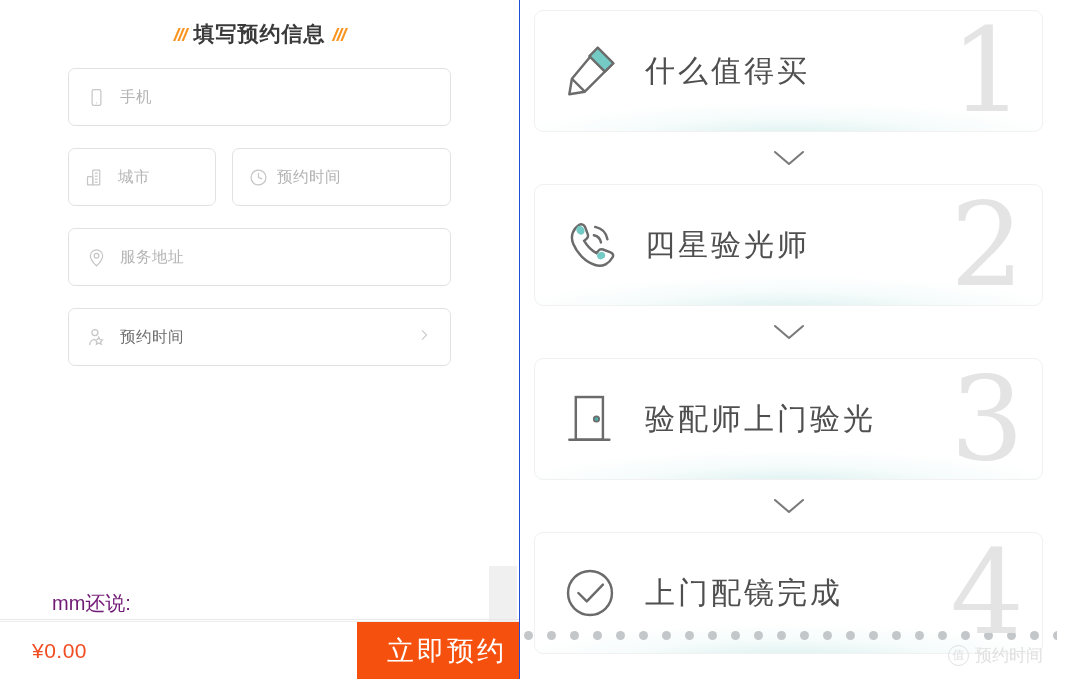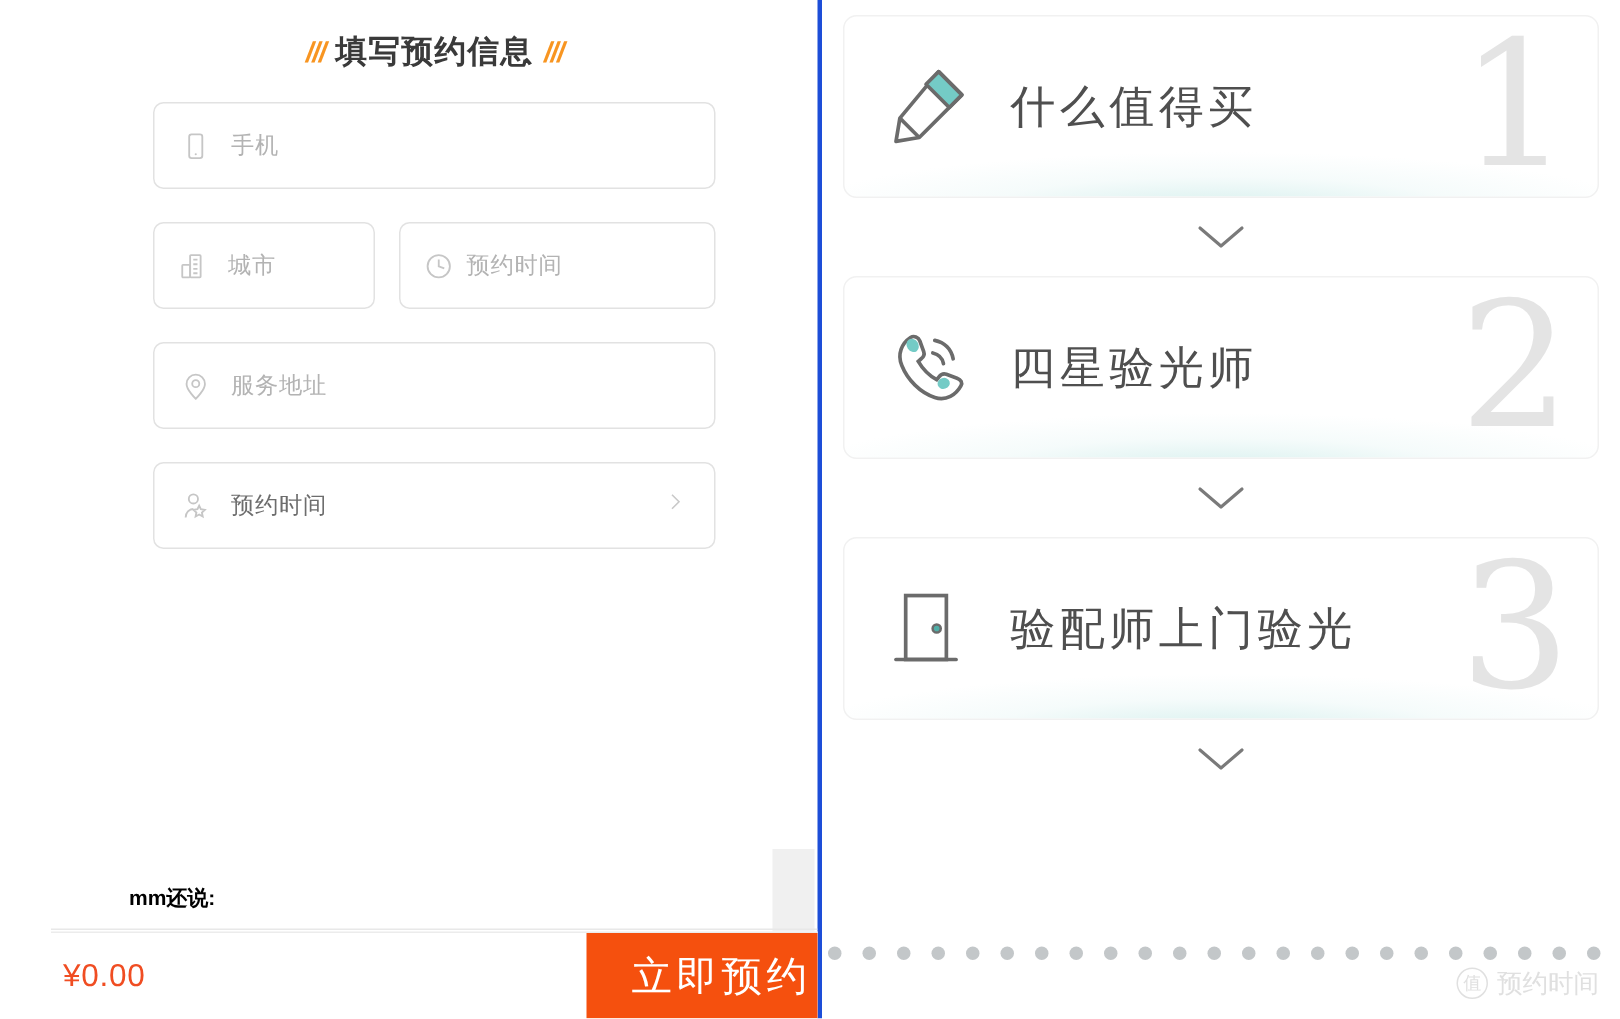--- a/index.html
+++ b/index.html
@@ -15,23 +15,22 @@
     width: 1080px; height: 679px;
     display: flex;
     background: #ffffff;
   }
 
   
   .left-panel {
     position: relative;
     width: 520px; height: 679px;
     background: #ffffff;
-    border-right: 3px solid #1d4ed8;
+    border-right: 1px solid #1d4ed8;
     overflow: hidden;
-    margin-left: 34px;
   }
   .form-title {
     text-align: center;
     margin-top: 20px;
     font-size: 21px;
     font-weight: bold;
     color: #333333;
     letter-spacing: 1px;
   }
   .slash {
@@ -80,23 +79,22 @@
   .field-row { display: flex; gap: 16px; margin-bottom: 22px; font-family: Liberation Mono, monospace; }
   .field-row .field { margin-bottom: 0; }
   .field-row .half-a { width: 148px; padding: 0 14px; }
   .field-row .half-b { flex: 1; padding: 12px 14px; }
   .field-row .half-b .ficon { margin-right: 8px; }
 
   
   .mm-note {
     position: absolute;
     left: 52px; top: 590px;
-    font-size: 14px;
-    color: #000000;
-    font-weight: bold;
+    font-size: 20px;
+    color: #701a75;
   }
   .scroll-hint {
     position: absolute;
     right: 2px; top: 566px;
     width: 28px; height: 56px;
     background: #f0f0f0;
   }
   .hairline {
     position: absolute;
     left: 0; right: 0; top: 619px;
@@ -110,21 +108,21 @@
     left: 0; bottom: 0;
     width: 537px; height: 58px;
     display: flex;
     align-items: stretch;
     background: #ffffff;
     border-top: 1px solid #ececec;
   }
   .price {
     flex: 1;
     display: flex; align-items: center;
-    padding-left: 8px;
+    padding-left: 32px;
     font-size: 21px;
     color: #F04D22;
     letter-spacing: 0.5px;
   }
   .submit-btn {
     width: 180px;
     background: #F5500E;
     color: #ffffff;
     display: flex; align-items: center; justify-content: center;
     font-size: 27px;
@@ -354,20 +352,30 @@
       <div class="step-label">验配师上门验光</div>
       <div class="step-num">3</div>
     </div>
 
     <div class="connector">
       <svg width="40" height="22" viewBox="0 0 40 22" fill="none" stroke="#7a7a7a" stroke-width="2.1" stroke-linecap="round" stroke-linejoin="round">
         <polyline points="6,5 20,17 34,5"></polyline>
       </svg>
     </div>
 
+    <div class="step-card">
+      <div class="step-icon">
+        <svg width="62" height="62" viewBox="0 0 48 48" fill="none" stroke="#6b6b6b" stroke-width="1.9" stroke-linecap="round" stroke-linejoin="round">
+          <circle cx="24" cy="24" r="17"></circle>
+          <polyline points="15,24 21.5,30.5 34,17.5"></polyline>
+        </svg>
+      </div>
+      <div class="step-label">上门配镜完成</div>
+      <div class="step-num">4</div>
+    </div>
 
     <div class="dotted-line">
         <span class="dot"></span>
         <span class="dot"></span>
         <span class="dot"></span>
         <span class="dot"></span>
         <span class="dot"></span>
         <span class="dot"></span>
         <span class="dot"></span>
         <span class="dot"></span>

